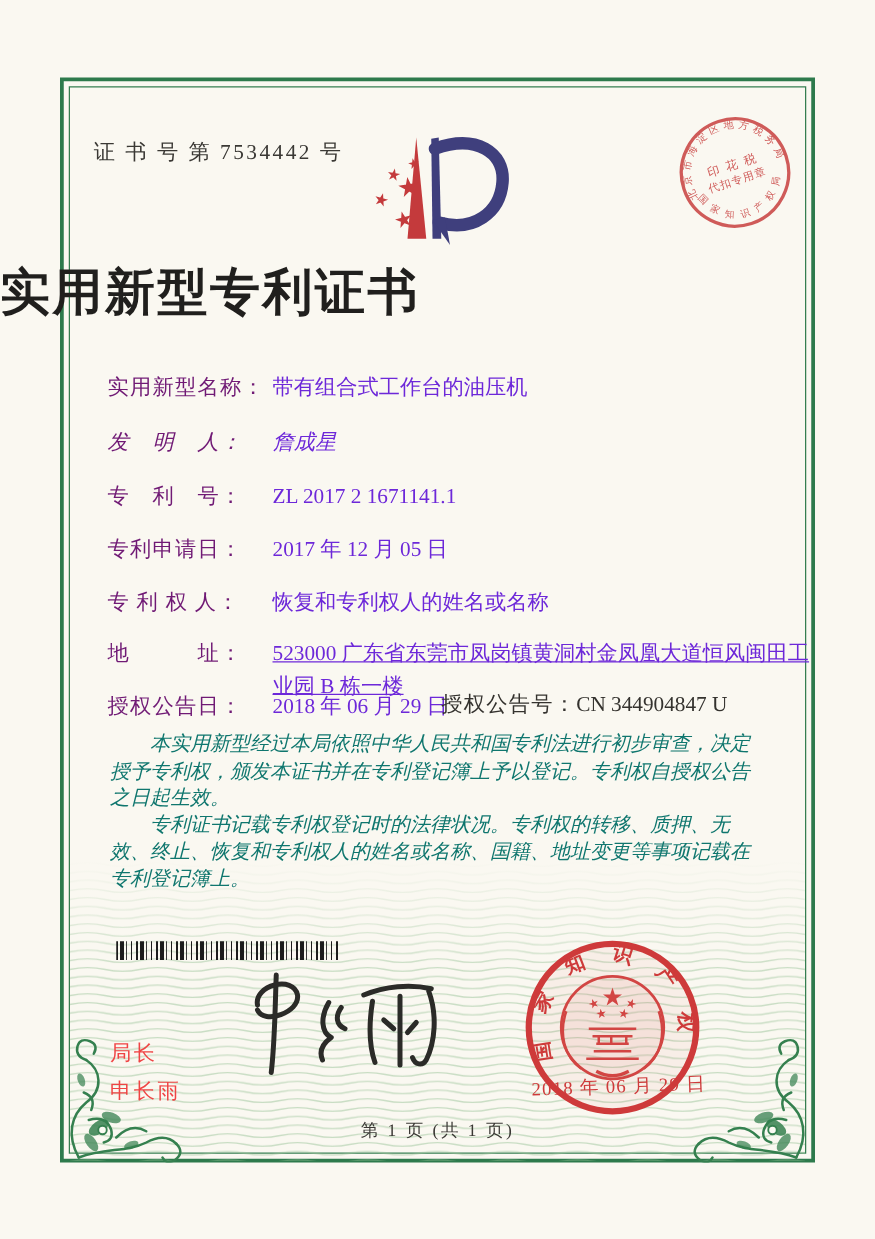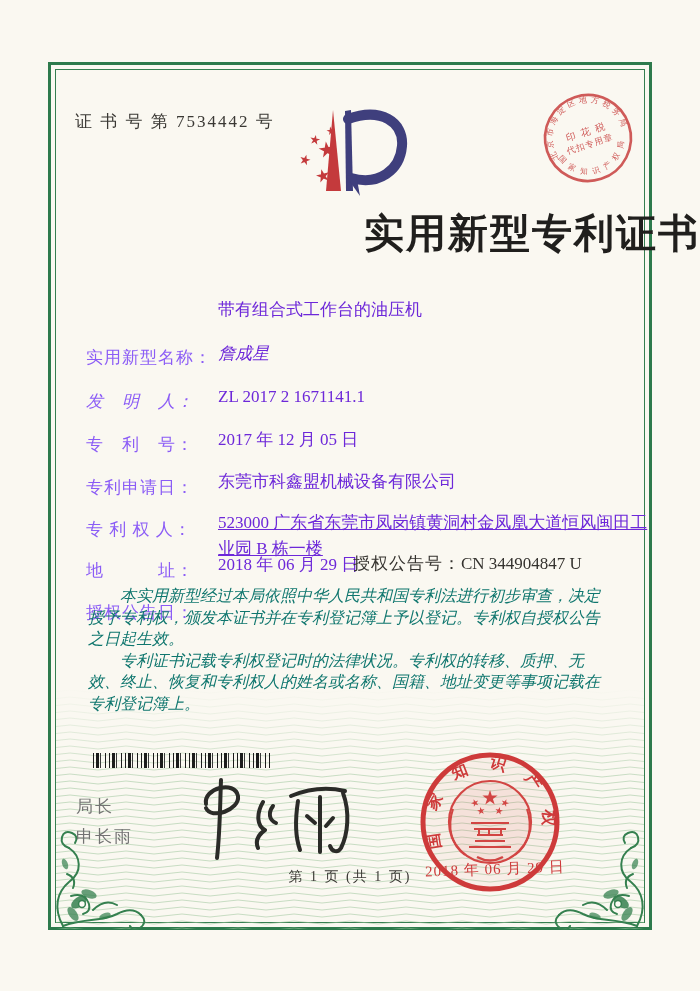--- a/index.html
+++ b/index.html
@@ -19,26 +19,26 @@
 
   
   .wave-area{left:56px;top:688px;}
   .wave-fade{left:56px;top:688px;width:588px;height:90px;
     background:linear-gradient(to bottom,#faf8f1 0%,rgba(250,248,241,0) 100%);}
 
   
   .cert-number{left:75px;top:110px;font-size:17px;letter-spacing:2px;color:#3a3834;}
   .cnipa-logo{left:283px;top:106px;}
   .tax-seal{left:542px;top:92px;transform:rotate(-18deg);opacity:.85;}
-  .doc-title{left:0;top:206px;width:700px;text-align:right;
+  .doc-title{left:0;top:206px;width:700px;text-align:left;
     font-size:40px;font-weight:700;letter-spacing:2px;color:#201f1d;}
 
   
   .field{left:86px;font-size:17px;line-height:26px;white-space:nowrap;}
-  .field .lbl{display:inline-block;width:132px;letter-spacing:1px;vertical-align:top;color:#8b5cf6;margin-top:48px;}
+  .field .lbl{display:inline-block;width:132px;letter-spacing:1px;vertical-align:top;color:#701a75;}
   .field .val{display:inline-block;vertical-align:top;color:#6d28d9;}
   .field .val.wrap{white-space:normal;width:445px;text-decoration:underline;}
   .f-name{top:297px;} .f-inventor{top:341px;font-style:italic;} .f-patno{top:384px;}
   .f-filing{top:427px;text-decoration:underline;} .f-patentee{top:469px;} .f-address{top:510px;}
   .f-grantdate{top:552px;}
   .f-grantno{left:353px;top:552px;font-size:17px;white-space:nowrap;color:#34322e;}
   .f-grantno .lbl{letter-spacing:1px;margin-top:36px;}
 
   
   .paragraphs{left:88px;top:585px;width:526px;font-size:16px;line-height:21.5px;
@@ -47,32 +47,32 @@
 
   
   .barcode{left:93px;top:753px;width:178px;height:15px;
     background:repeating-linear-gradient(90deg,
       #1c1c1c 0 1.5px,transparent 1.5px 3px,
       #1c1c1c 3px 6px,transparent 6px 7.5px,
       #3a3a3a 7.5px 8.5px,transparent 8.5px 12px,
       #1c1c1c 12px 13px,transparent 13px 16px);}
 
   
-  .director{left:76px;font-family:"Liberation Sans","DejaVu Sans",sans-serif;
-    font-size:17px;color:#737373;letter-spacing:2px;}
+  .director{left:88px;font-family:"Liberation Sans","DejaVu Sans",sans-serif;
+    font-size:17px;color:#ef4444;letter-spacing:2px;margin-top:36px;}
   .director-title{top:795px;} .director-name{top:825px;}
   .signature{left:193px;top:768px;}
 
   
   .office-seal{left:419px;top:751px;}
   .seal-date{left:412px;top:860px;width:166px;text-align:center;
     font-size:15px;color:#ce3a3a;letter-spacing:1px;transform:rotate(-2deg);}
 
   
-  .page-footer{left:0;top:868px;width:700px;text-align:center;font-size:14px;
+  .page-footer{left:0;top:896px;width:700px;text-align:center;font-size:14px;
     letter-spacing:2px;color:#3a3834;}
 
   
   .ornament-left{left:49px;top:830px;}
   .ornament-right{left:533px;top:830px;transform:scaleX(-1);}
 </style>
 </head>
 <body>
 
 <div class="abs border-outer"></div>
@@ -174,21 +174,21 @@
 <div class="abs field f-inventor">
   <span class="lbl">发　明　人：</span><span class="val">詹成星</span>
 </div>
 <div class="abs field f-patno">
   <span class="lbl">专　利　号：</span><span class="val">ZL 2017 2 1671141.1</span>
 </div>
 <div class="abs field f-filing">
   <span class="lbl">专利申请日：</span><span class="val">2017 年 12 月 05 日</span>
 </div>
 <div class="abs field f-patentee">
-  <span class="lbl">专 利 权 人：</span><span class="val">东莞市科鑫盟机械设备有限公司</span>
+  <span class="lbl">专 利 权 人：</span><span class="val">恢复和专利权人的姓名或名称</span>
 </div>
 <div class="abs field f-address">
   <span class="lbl">地　　　址：</span><span class="val wrap">523000 广东省东莞市凤岗镇黄洞村金凤凰大道恒风闽田工业园 B 栋一楼</span>
 </div>
 <div class="abs field f-grantdate">
   <span class="lbl">授权公告日：</span><span class="val">2018 年 06 月 29 日</span>
 </div>
 <div class="abs f-grantno">
   <span class="lbl">授权公告号：</span><span class="val">CN 344904847 U</span>
 </div>

